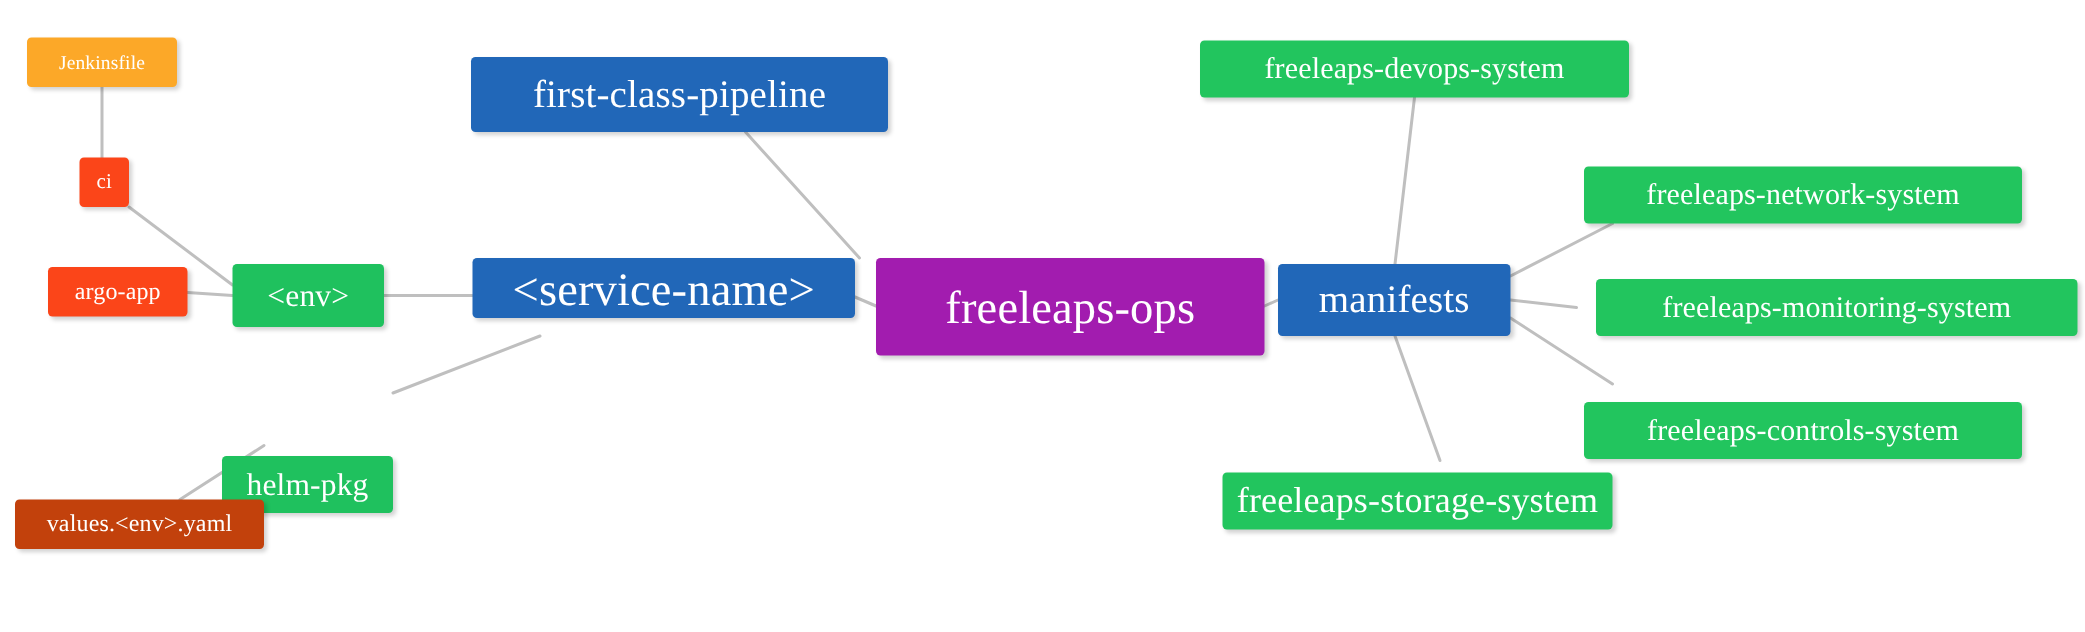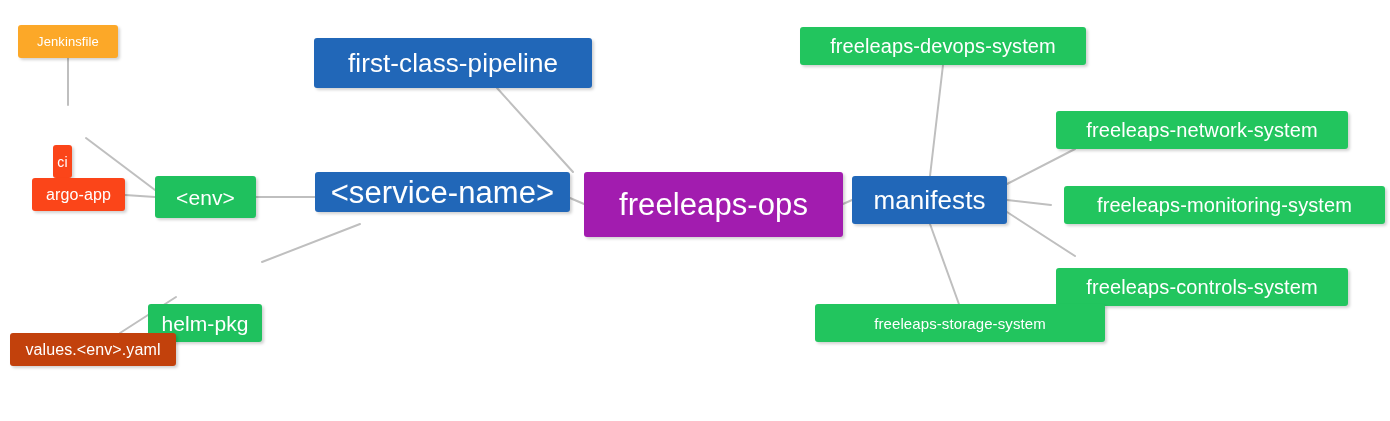--- a/index.html
+++ b/index.html
@@ -33,20 +33,21 @@
     display: flex;
     align-items: center;
     justify-content: center;
     color: #ffffff;
     border-radius: 3px;
     white-space: nowrap;
     line-height: 1;
     box-shadow: 2px 2px 3px rgba(0,0,0,0.18);
     padding: 0 3px;
     letter-spacing: 0.1px;
+    font-family: Liberation Serif, serif;
   }
   .node-root {
     font-size: 31px;
     border-radius: 3px;
   }
   .node-l1 {
     font-size: 26px;
   }
   .node-l2 {
     font-size: 21px;
@@ -93,21 +94,21 @@
       </div>
       <div class="node node-l1" style="left: 314px; top: 38px; width: 278px; height: 50px; background: rgb(33, 103, 184); font-size: 26px;">
         <span>first-class-pipeline</span>
       </div>
       <div class="node node-l2" style="left: 155px; top: 176px; width: 101px; height: 42px; background: rgb(31, 193, 94); font-size: 21px;">
         <span>&lt;env&gt;</span>
       </div>
       <div class="node node-l2" style="left: 148px; top: 259px; width: 114px; height: 38px; background: rgb(31, 193, 94); font-size: 21px; margin-top: 45px;">
         <span>helm-pkg</span>
       </div>
-      <div class="node node-l4" style="left: 53px; top: 105px; width: 19px; height: 33px; background: rgb(251, 69, 25); font-size: 14px; margin-top: 40px;">
+      <div class="node node-l4" style="left: 53px; top: 105px; width: 33px; height: 33px; background: rgb(251, 69, 25); font-size: 14px;">
         <span>ci</span>
       </div>
       <div class="node node-l5" style="left: 18px; top: 25px; width: 100px; height: 33px; background: rgb(252, 168, 40); font-size: 13px;">
         <span>Jenkinsfile</span>
       </div>
       <div class="node node-l4" style="left: 32px; top: 178px; width: 93px; height: 33px; background: rgb(251, 69, 25); font-size: 16px;">
         <span>argo-app</span>
       </div>
       <div class="node node-l4" style="left: 10px; top: 333px; width: 166px; height: 33px; background: #c2410c; font-size: 16px;">
         <span>values.&lt;env&gt;.yaml</span>
@@ -117,17 +118,17 @@
       </div>
       <div class="node node-l3" style="left: 1056px; top: 111px; width: 292px; height: 38px; background: rgb(34, 197, 94); font-size: 20px;">
         <span>freeleaps-network-system</span>
       </div>
       <div class="node node-l3" style="left: 1036px; top: 186px; width: 321px; height: 38px; background: rgb(34, 197, 94); font-size: 20px; margin-left: 28px;">
         <span>freeleaps-monitoring-system</span>
       </div>
       <div class="node node-l3" style="left: 1056px; top: 256px; width: 292px; height: 38px; background: rgb(34, 197, 94); font-size: 20px; margin-top: 12px;">
         <span>freeleaps-controls-system</span>
       </div>
-      <div class="node node-l3" style="left: 815px; top: 304px; width: 290px; height: 38px; background: rgb(34, 197, 94); font-size: 15px;">
+      <div class="node node-l3" style="left: 815px; top: 315px; width: 260px; height: 38px; background: rgb(34, 197, 94); font-size: 24px;">
         <span>freeleaps-storage-system</span>
       </div>
     </div>
 </div>
 
 </body></html>

